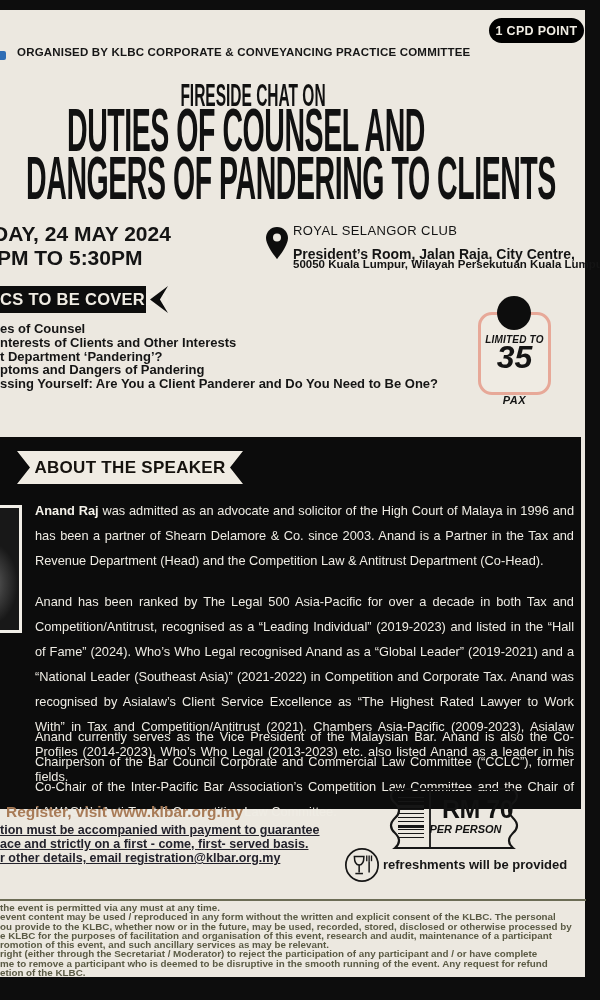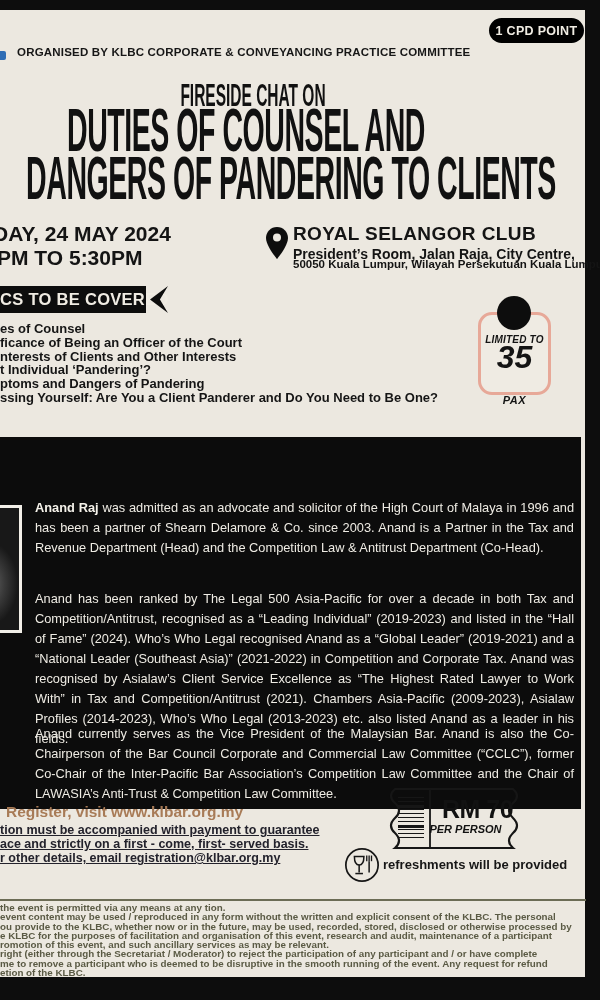--- a/index.html
+++ b/index.html
@@ -19,21 +19,21 @@
   .logo-frag{left:-3px;top:51px;width:9px;height:9px;background:#2F6DB5;border-radius:2px;}
   
   .cond{white-space:nowrap;font-weight:bold;color:#111;line-height:1;
         transform-origin:center top;}
   .kicker{top:80px;left:253px;font-size:31px;transform:translateX(-50%) scaleX(.50);}
   .h1a{top:99px;left:246px;font-size:62px;transform:translateX(-50%) scaleX(.46);letter-spacing:-1px;}
   .h1b{top:147px;left:291px;font-size:62px;transform:translateX(-50%) scaleX(.46);letter-spacing:-1px;}
   
   .date1{left:-7px;top:222px;font-size:21px;font-weight:bold;white-space:nowrap;}
   .date2{left:-3px;top:246px;font-size:21px;font-weight:bold;white-space:nowrap;}
-  .venue-name{left:293px;top:223px;font-size:19px;font-weight:bold;letter-spacing:.4px;white-space:nowrap;}
+  .venue-name{left:293px;top:223px;font-size:13px;font-weight:normal;letter-spacing:.4px;white-space:nowrap;}
   .venue-a1{left:293px;top:246px;font-size:14px;font-weight:bold;white-space:nowrap;}
   .venue-a2{left:293px;top:258px;font-size:11.5px;font-weight:bold;white-space:nowrap;}
   .pin{left:266px;top:226px;}
   
   .topics-ribbon{left:0;top:286px;width:146px;height:27px;background:#0d0d0d;color:#F0ECE3;
        display:flex;align-items:center;font-size:16.5px;font-weight:bold;letter-spacing:.3px;white-space:nowrap;}
   .topics-arrow{left:150px;top:286px;width:18px;height:27px;background:#0d0d0d;
        clip-path:polygon(100% 0,0 50%,100% 100%,55% 50%);}
   .topics-list{left:0;top:322px;font-size:13px;font-weight:bold;line-height:13.8px;color:#151515;white-space:nowrap;}
   
@@ -44,21 +44,21 @@
   .lim-2{font-size:32px;font-weight:bold;line-height:25px;}
   .lim-3{font-size:11px;font-weight:bold;letter-spacing:.5px;margin-top:24px;}
   
   .speaker-box{left:0;top:437px;width:581px;height:372px;background:#0c0c0c;}
   .about-ribbon{left:17px;top:451px;width:226px;height:33px;background:#F0ECE3;color:#15120e;
        clip-path:polygon(0 0,100% 0,calc(100% - 13px) 50%,100% 100%,0 100%,13px 50%);
        display:flex;align-items:center;justify-content:center;font-size:17px;font-weight:bold;letter-spacing:.3px;}
   .photo-frame{left:-62px;top:505px;width:84px;height:128px;background:#F2EFE8;padding:3px;box-sizing:border-box;}
   .photo{width:100%;height:100%;background:
      radial-gradient(ellipse 30px 42px at 60% 62%,#6a6a6a 0%,#3a3a3a 55%,#181818 100%);}
-  .bio{left:35px;top:0;width:539px;color:#EFECE4;font-size:12.8px;line-height:20px;text-align:justify;}
+  .bio{left:35px;top:0;width:539px;color:#EFECE4;font-size:12.8px;line-height:25px;text-align:justify;}
   .bio b{color:#F5F2EA;}
   
   .reg-cta{left:6px;top:803px;font-size:15.5px;font-weight:bold;color:#A87B57;white-space:nowrap;}
   .reg-n{font-size:12.5px;font-weight:bold;color:#23222c;white-space:nowrap;left:0;text-decoration:underline;}
   .reg-n1{top:823px;} .reg-n2{top:837px;} .reg-n3{top:851px;}
   
   .ticket{left:385px;top:787px;width:140px;height:64px;}
   .barcode{left:398px;top:797px;width:26px;height:44px;
      background:repeating-linear-gradient(180deg,#161616 0 1.5px,transparent 1.5px 4px),
                 repeating-linear-gradient(180deg,transparent 0 9px,#161616 9px 11.5px,transparent 11.5px 20px);}
@@ -101,35 +101,37 @@
   <div class="abs venue-name">ROYAL SELANGOR CLUB</div>
   <div class="abs venue-a1">President’s Room, Jalan  Raja, City Centre,</div>
   <div class="abs venue-a2">50050 Kuala Lumpur, Wilayah Persekutuan Kuala Lumpur</div>
 
   <div class="abs topics-ribbon">
     <span>CS TO BE COVERED</span>
   </div>
   <div class="abs topics-arrow"></div>
   <div class="abs topics-list">
     <div>es of Counsel</div>
-    <div>ficance of Being an Officer of the Court</div>
     <div>nterests of Clients and Other Interests</div>
-    <div>t Individual ‘Pandering’?</div>
+    <div>t Department ‘Pandering’?</div>
     <div>ptoms and Dangers of Pandering</div>
     <div>ssing Yourself: Are You a Client Panderer and Do You Need to Be One?</div>
   </div>
 
   <div class="abs lim-badge">
     <div class="lim-1">LIMITED TO</div>
     <div class="lim-2">35</div>
     <div class="lim-3">PAX</div>
   </div>
   <div class="abs lim-circle"></div>
 
   <div class="abs speaker-box">
+    <div class="abs about-ribbon" style="left:17px;top:14px;">
+      <span>ABOUT THE SPEAKER</span>
+    </div>
     <div class="abs photo-frame" style="top:68px;">
       <div class="photo"></div>
     </div>
     <div class="abs bio" style="top:61px;">
       <b>Anand Raj</b><span> was admitted as an advocate and solicitor of the High Court of Malaya in 1996 and has been a partner of Shearn Delamore &amp; Co. since 2003. Anand is a Partner in the Tax and Revenue Department (Head) and the Competition Law &amp; Antitrust Department (Co-Head).</span>
     </div>
     <div class="abs bio" style="top:152px;">Anand has been ranked by The Legal 500 Asia-Pacific for over a decade in both Tax and Competition/Antitrust, recognised as a “Leading Individual” (2019-2023) and listed in the “Hall of Fame” (2024). Who’s Who Legal recognised Anand as a “Global Leader” (2019-2021) and a “National Leader (Southeast Asia)” (2021-2022) in Competition and Corporate Tax. Anand was recognised by Asialaw’s Client Service Excellence as “The Highest Rated Lawyer to Work With” in Tax and Competition/Antitrust (2021). Chambers Asia-Pacific (2009-2023), Asialaw Profiles (2014-2023), Who’s Who Legal (2013-2023) etc. also listed Anand as a leader in his fields.</div>
     <div class="abs bio" style="top:287px;">Anand currently serves as the Vice President of the Malaysian Bar. Anand is also the Co-Chairperson of the Bar Council Corporate and Commercial Law Committee (“CCLC”), former Co-Chair of the Inter-Pacific Bar Association’s Competition Law Committee and the Chair of LAWASIA’s Anti-Trust &amp; Competition Law Committee.</div>
   </div>
 
@@ -157,21 +159,21 @@
       <line x1="25" y1="10" x2="25" y2="16" stroke="#161616" stroke-width="1.4"></line>
       <line x1="27.5" y1="10" x2="27.5" y2="16" stroke="#161616" stroke-width="1.4"></line>
       <line x1="30" y1="10" x2="30" y2="16" stroke="#161616" stroke-width="1.4"></line>
       <line x1="27.5" y1="16" x2="27.5" y2="28" stroke="#161616" stroke-width="1.6"></line>
     </svg>
   </div>
   <div class="abs refresh-txt">refreshments will be provided</div>
 
   <div class="abs divider"></div>
   <div class="abs footer">
-    <div>the event is permitted via any means at any tion.</div>
+    <div>the event is permitted via any must at any time.</div>
     <div>event content may be used / reproduced in any form without the written and explicit consent of the KLBC. The personal</div>
     <div>ou provide to the KLBC, whether now or in the future, may be used, recorded, stored, disclosed or otherwise processed by</div>
     <div>e KLBC for the purposes of facilitation and organisation of this event, research and audit, maintenance of a participant</div>
     <div>romotion of this event, and such ancillary services as may be relevant.</div>
     <div>right (either through the Secretariat / Moderator) to reject the participation of any participant and / or have complete</div>
     <div>me to remove a participant who is deemed to be disruptive in the smooth running of the event. Any request for refund</div>
     <div>etion of the KLBC.</div>
   </div>
 
   <div class="abs bar bar-bottom"></div>

